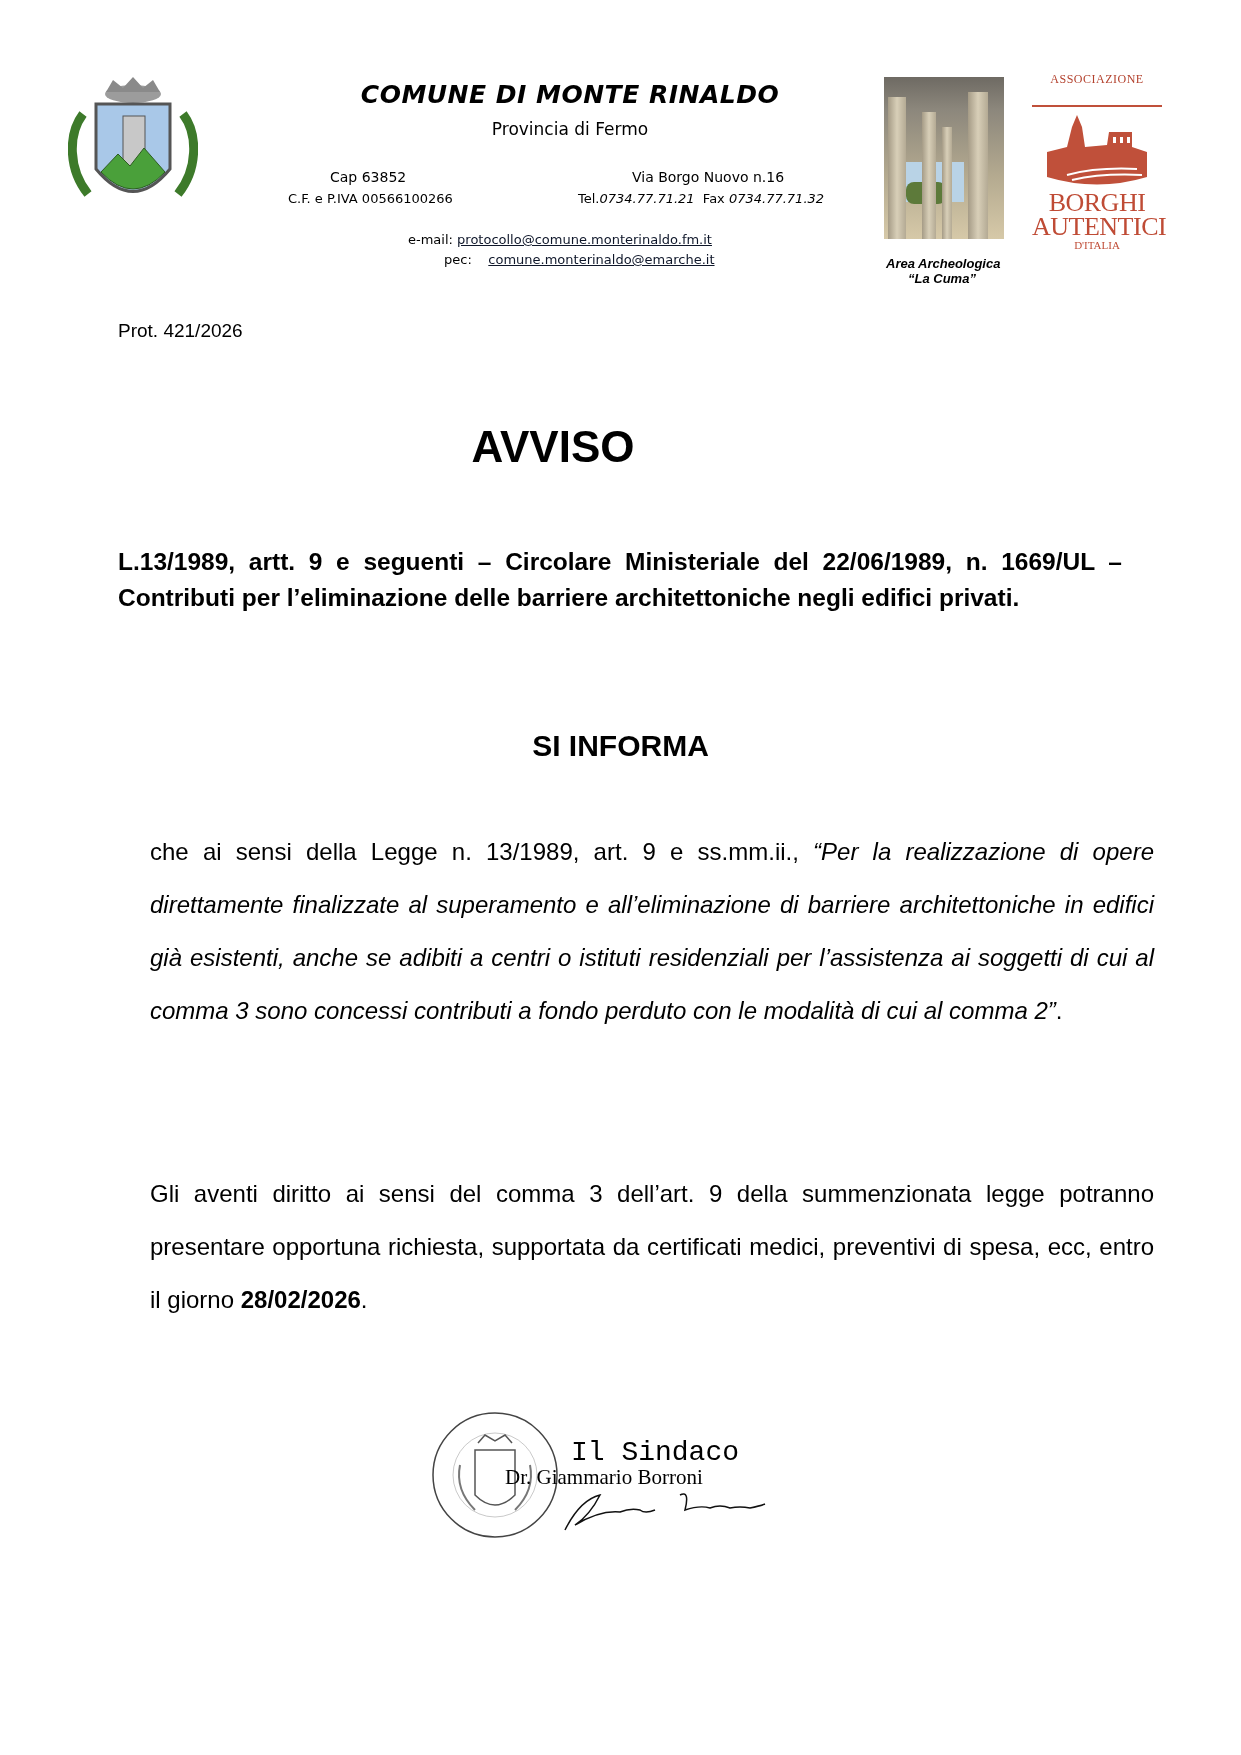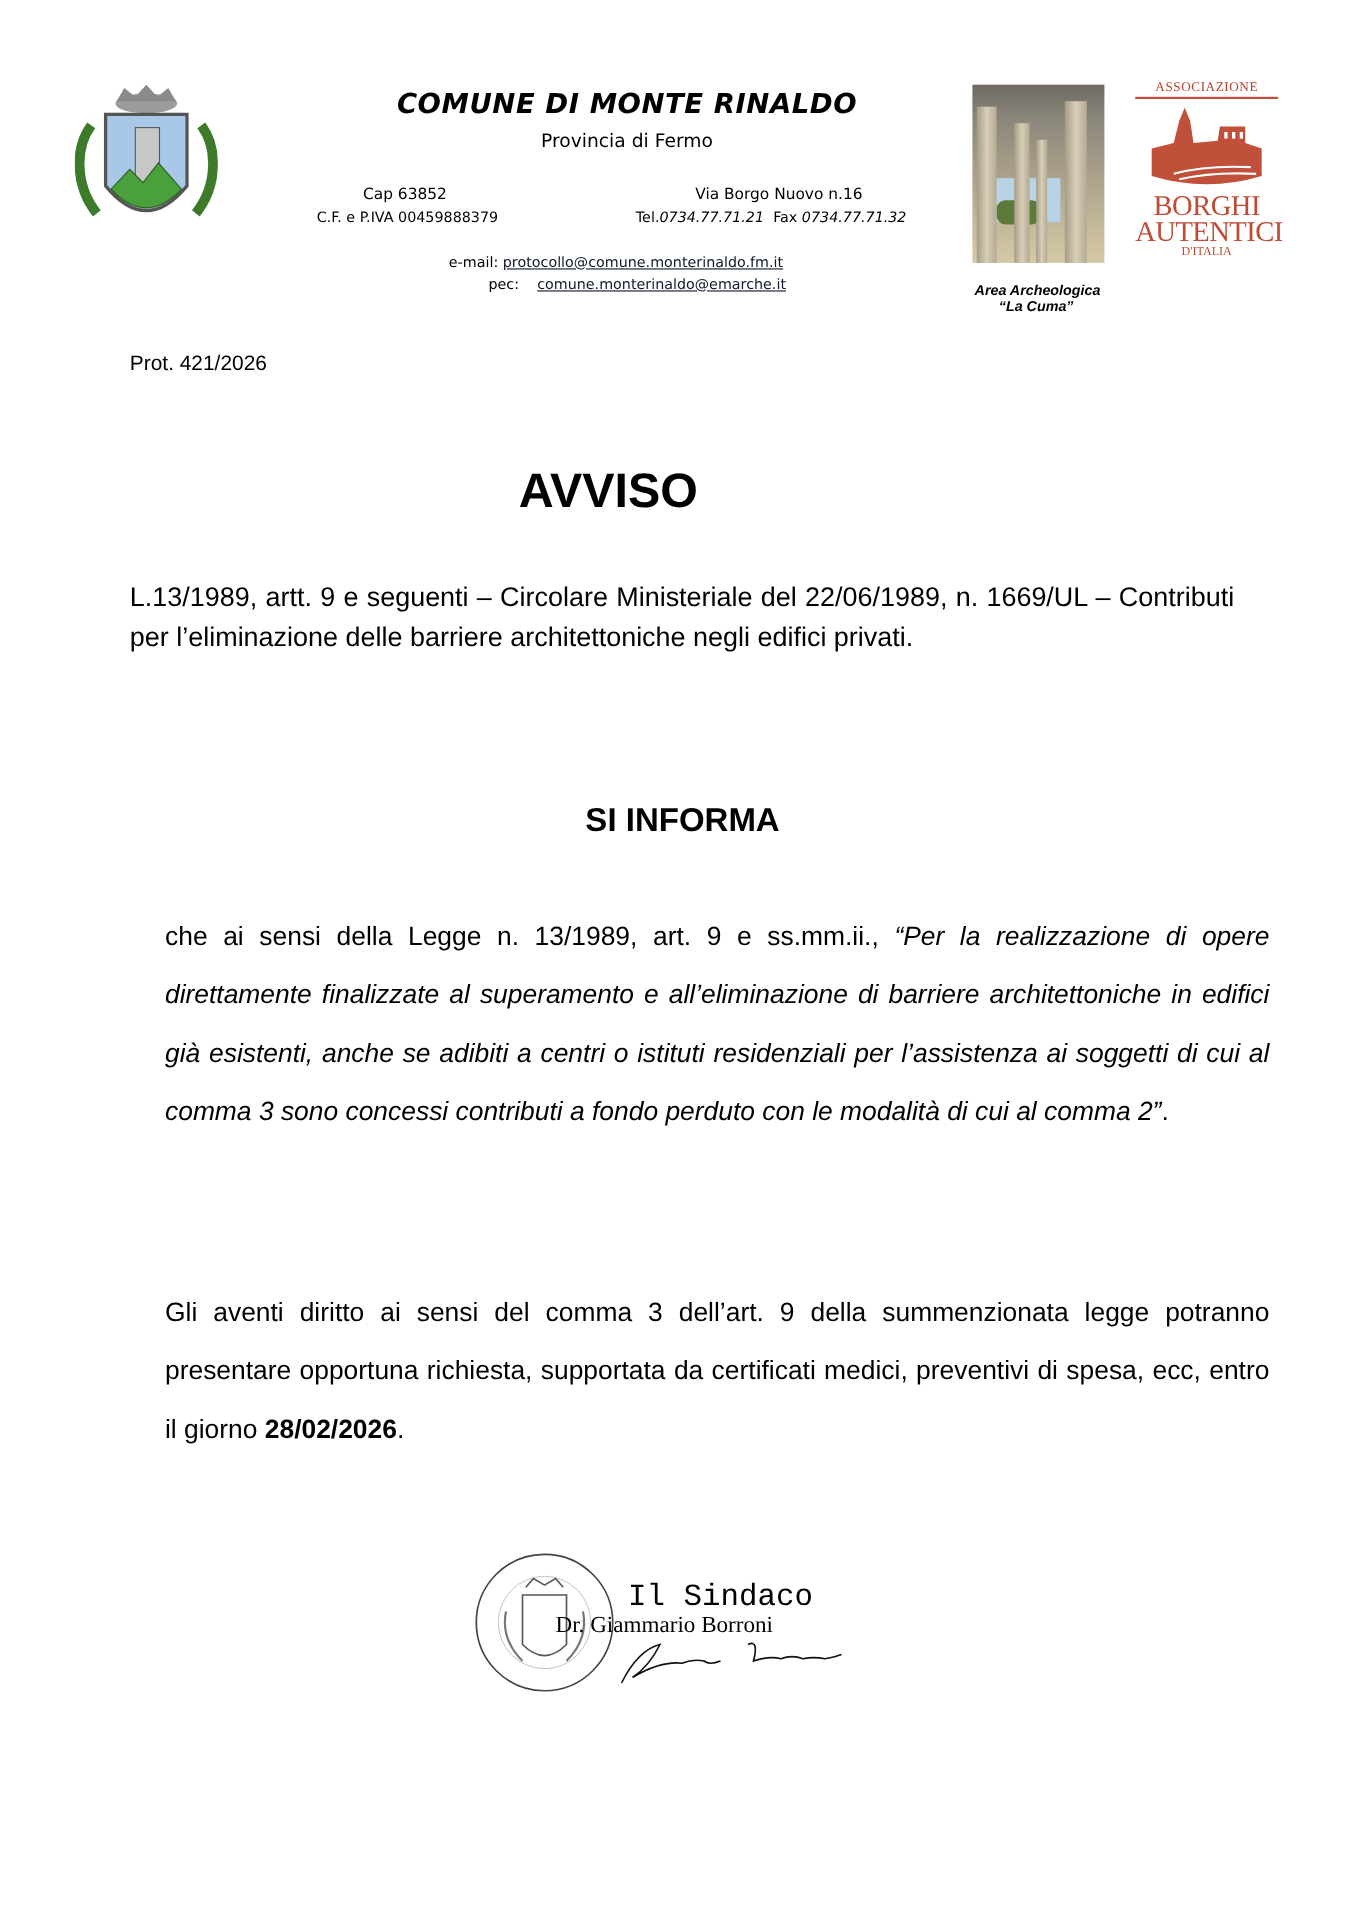--- a/index.html
+++ b/index.html
@@ -16,26 +16,26 @@
   #email-line { left:408px; top:232px; font-size:13px; font-family:"DejaVu Sans", sans-serif; }
   #pec-line { left:444px; top:252px; font-size:13px; font-family:"DejaVu Sans", sans-serif; }
   a.lnk { color:#0f172a; text-decoration:underline; }
   #photo { left:884px; top:77px; width:120px; height:162px; background:linear-gradient(180deg,#6e6a63 0%,#8c877c 20%,#b3a98f 60%,#d6c9a8 100%); overflow:hidden; }
   #photo .col { position:absolute; top:20px; bottom:0; background:linear-gradient(90deg,#a59b86,#d8cfb8,#b4aa94); }
   #photo .sky { position:absolute; left:20px; top:85px; width:60px; height:40px; background:#b9d3e6; }
   #photo .tree { position:absolute; left:22px; top:105px; width:40px; height:22px; background:#5d7a3a; border-radius:8px; }
   #photo-caption { left:886px; top:256px; width:150px; font-size:13px; font-weight:bold; font-style:italic; line-height:15px; }
   #photo-caption .l2 { padding-left:22px; display:block; }
   #borghi { left:1032px; top:72px; width:130px; height:170px; color:#c0392b; text-align:center; font-family:"Liberation Serif", serif; }
-  #borghi .assoc { font-size:12px; letter-spacing:0.5px; border-bottom:2px solid #c0503a; padding-bottom:1px; color:#b3412d; }
+  #borghi .assoc { font-size:12px; letter-spacing:0.5px; border-bottom:2px solid #c0503a; padding-bottom:18px; color:#b3412d; }
   #borghi .b1 { font-size:26px; line-height:24px; letter-spacing:-0.5px; color:#bf4b35; }
   #borghi .b3 { font-size:11px; color:#bf4b35; }
   #prot { left:118px; top:320px; font-size:19px; }
   #avviso { left:0; width:1106px; top:422px; text-align:center; font-size:44px; font-weight:bold; }
-  #subject { left:118px; top:526px; width:1004px; font-size:24.5px; font-weight:normal; line-height:36px; text-align:justify; font-family:"Liberation Sans", sans-serif; }
+  #subject { left:118px; top:544px; width:1004px; font-size:24.5px; font-weight:bold; line-height:36px; text-align:justify; font-family:"Liberation Sans", sans-serif; }
   #informa { left:0; width:1241px; top:729px; text-align:center; font-size:30px; font-weight:bold; }
   .para { left:118px; width:1004px; font-size:24px; line-height:53px; text-align:justify;margin-left:32px; }
   #para1 { top:825px; }
   #para2 { top:1167px; }
   .para i { font-style:italic; }
   #stamp { left:430px; top:1405px; width:130px; height:140px; }
   #sindaco-role { left:571px; top:1437px; font-family:Liberation Mono, monospace; font-size:28px; }
   #sindaco-name { left:505px; top:1465px; font-family:"Liberation Serif", serif; font-size:21px; }
   #signature { left:560px; top:1480px; width:240px; height:60px; }
 </style>
@@ -48,21 +48,21 @@
   <ellipse cx="65" cy="20" rx="28" ry="9" fill="#9c9c9c"></ellipse>
   <path d="M38 18 L45 6 L55 14 L65 3 L75 14 L85 6 L92 18 Z" fill="#8a8a8a"></path>
   <path d="M28 30 L102 30 L102 95 Q65 140 28 95 Z" fill="#a9c8e8" stroke="#555" stroke-width="3"></path>
   <rect x="55" y="42" width="22" height="50" fill="#c8c8c8" stroke="#555" stroke-width="1"></rect>
   <path d="M33 98 L50 80 L62 92 L76 74 L97 98 Q65 132 33 98 Z" fill="#4aa03a" stroke="#2d5d20" stroke-width="1"></path>
 </svg>
 
 <div id="title" class="abs">COMUNE DI MONTE RINALDO</div>
 <div id="provincia" class="abs">Provincia di Fermo</div>
 <div id="cap" class="abs">Cap 63852</div>
-<div id="cf" class="abs">C.F. e P.IVA  00459888379</div>
+<div id="cf" class="abs">C.F. e P.IVA  00566100266</div>
 <div id="addr" class="abs">Via Borgo Nuovo n.16</div>
 <div id="tel" class="abs">
   <span>Tel.</span><i>0734.77.71.21</i>&nbsp;&nbsp;<span>Fax</span> <i>0734.77.71.32</i>
 </div>
 <div id="email-line" class="abs">
   <span>e-mail:</span> <a class="lnk" href="#">protocollo@comune.monterinaldo.fm.it</a>
 </div>
 <div id="pec-line" class="abs">
   <span>pec:</span>&nbsp;&nbsp;&nbsp; <a class="lnk" href="#">comune.monterinaldo@emarche.it</a>
 </div>

